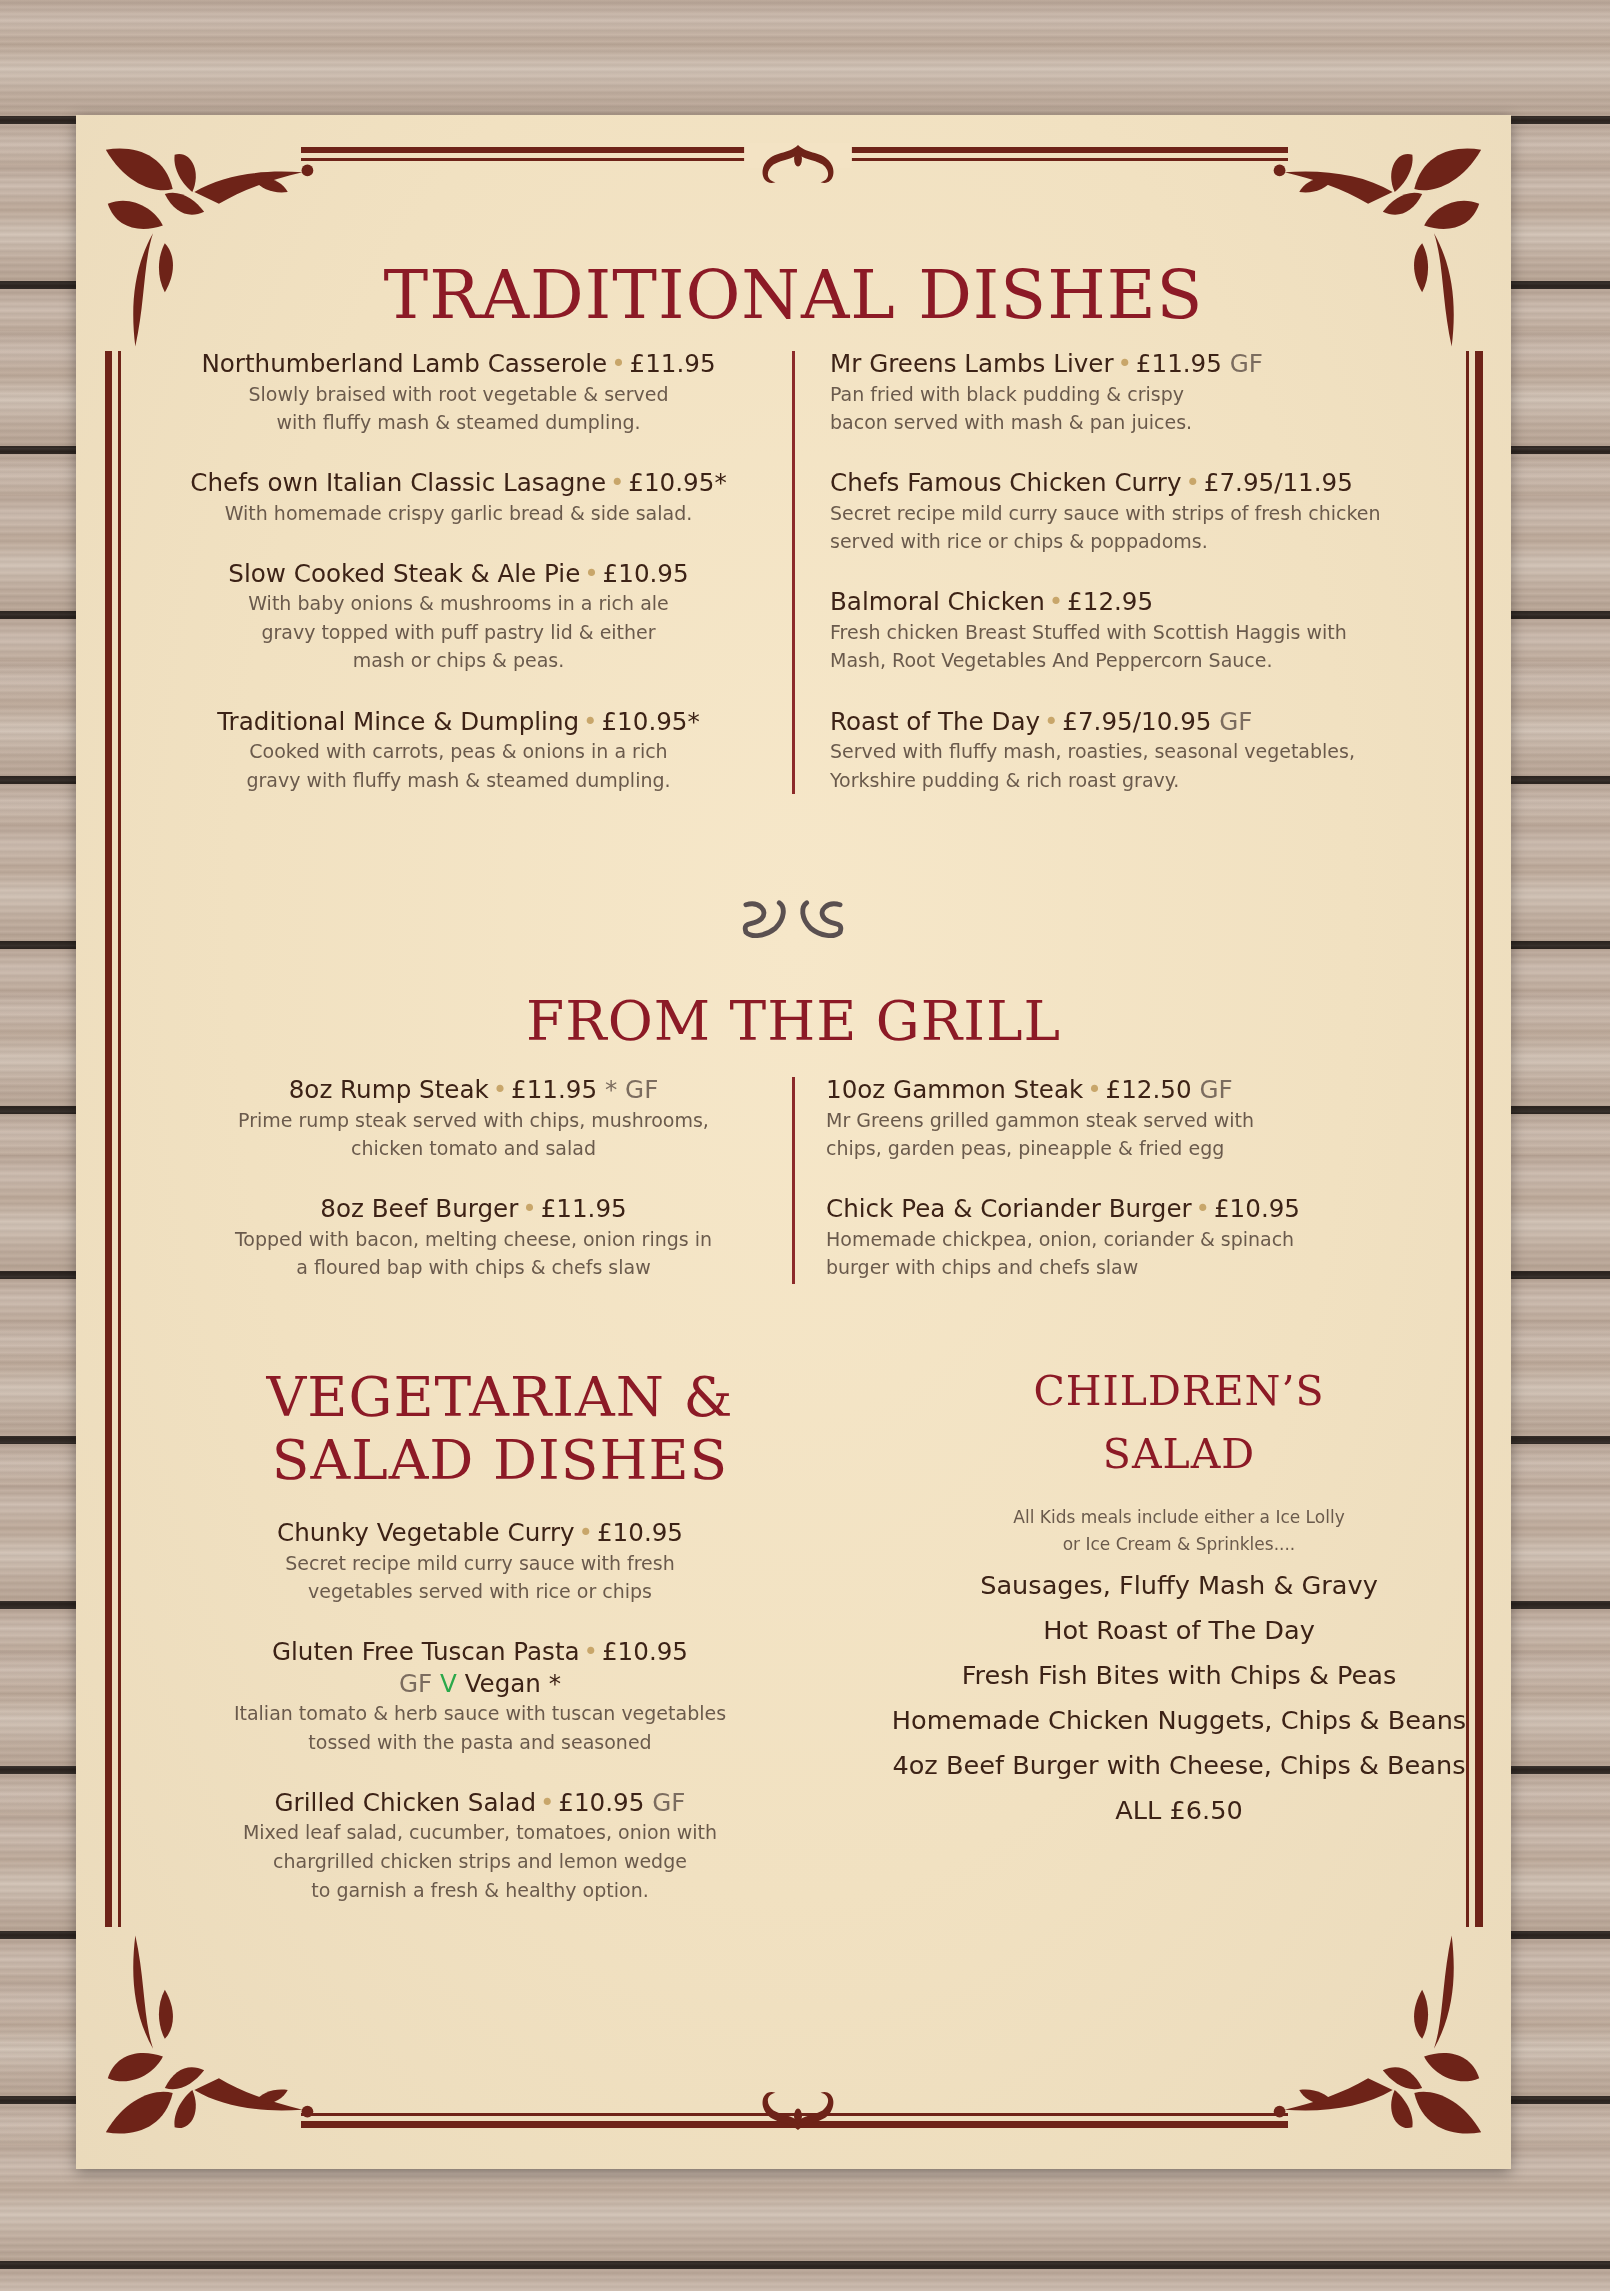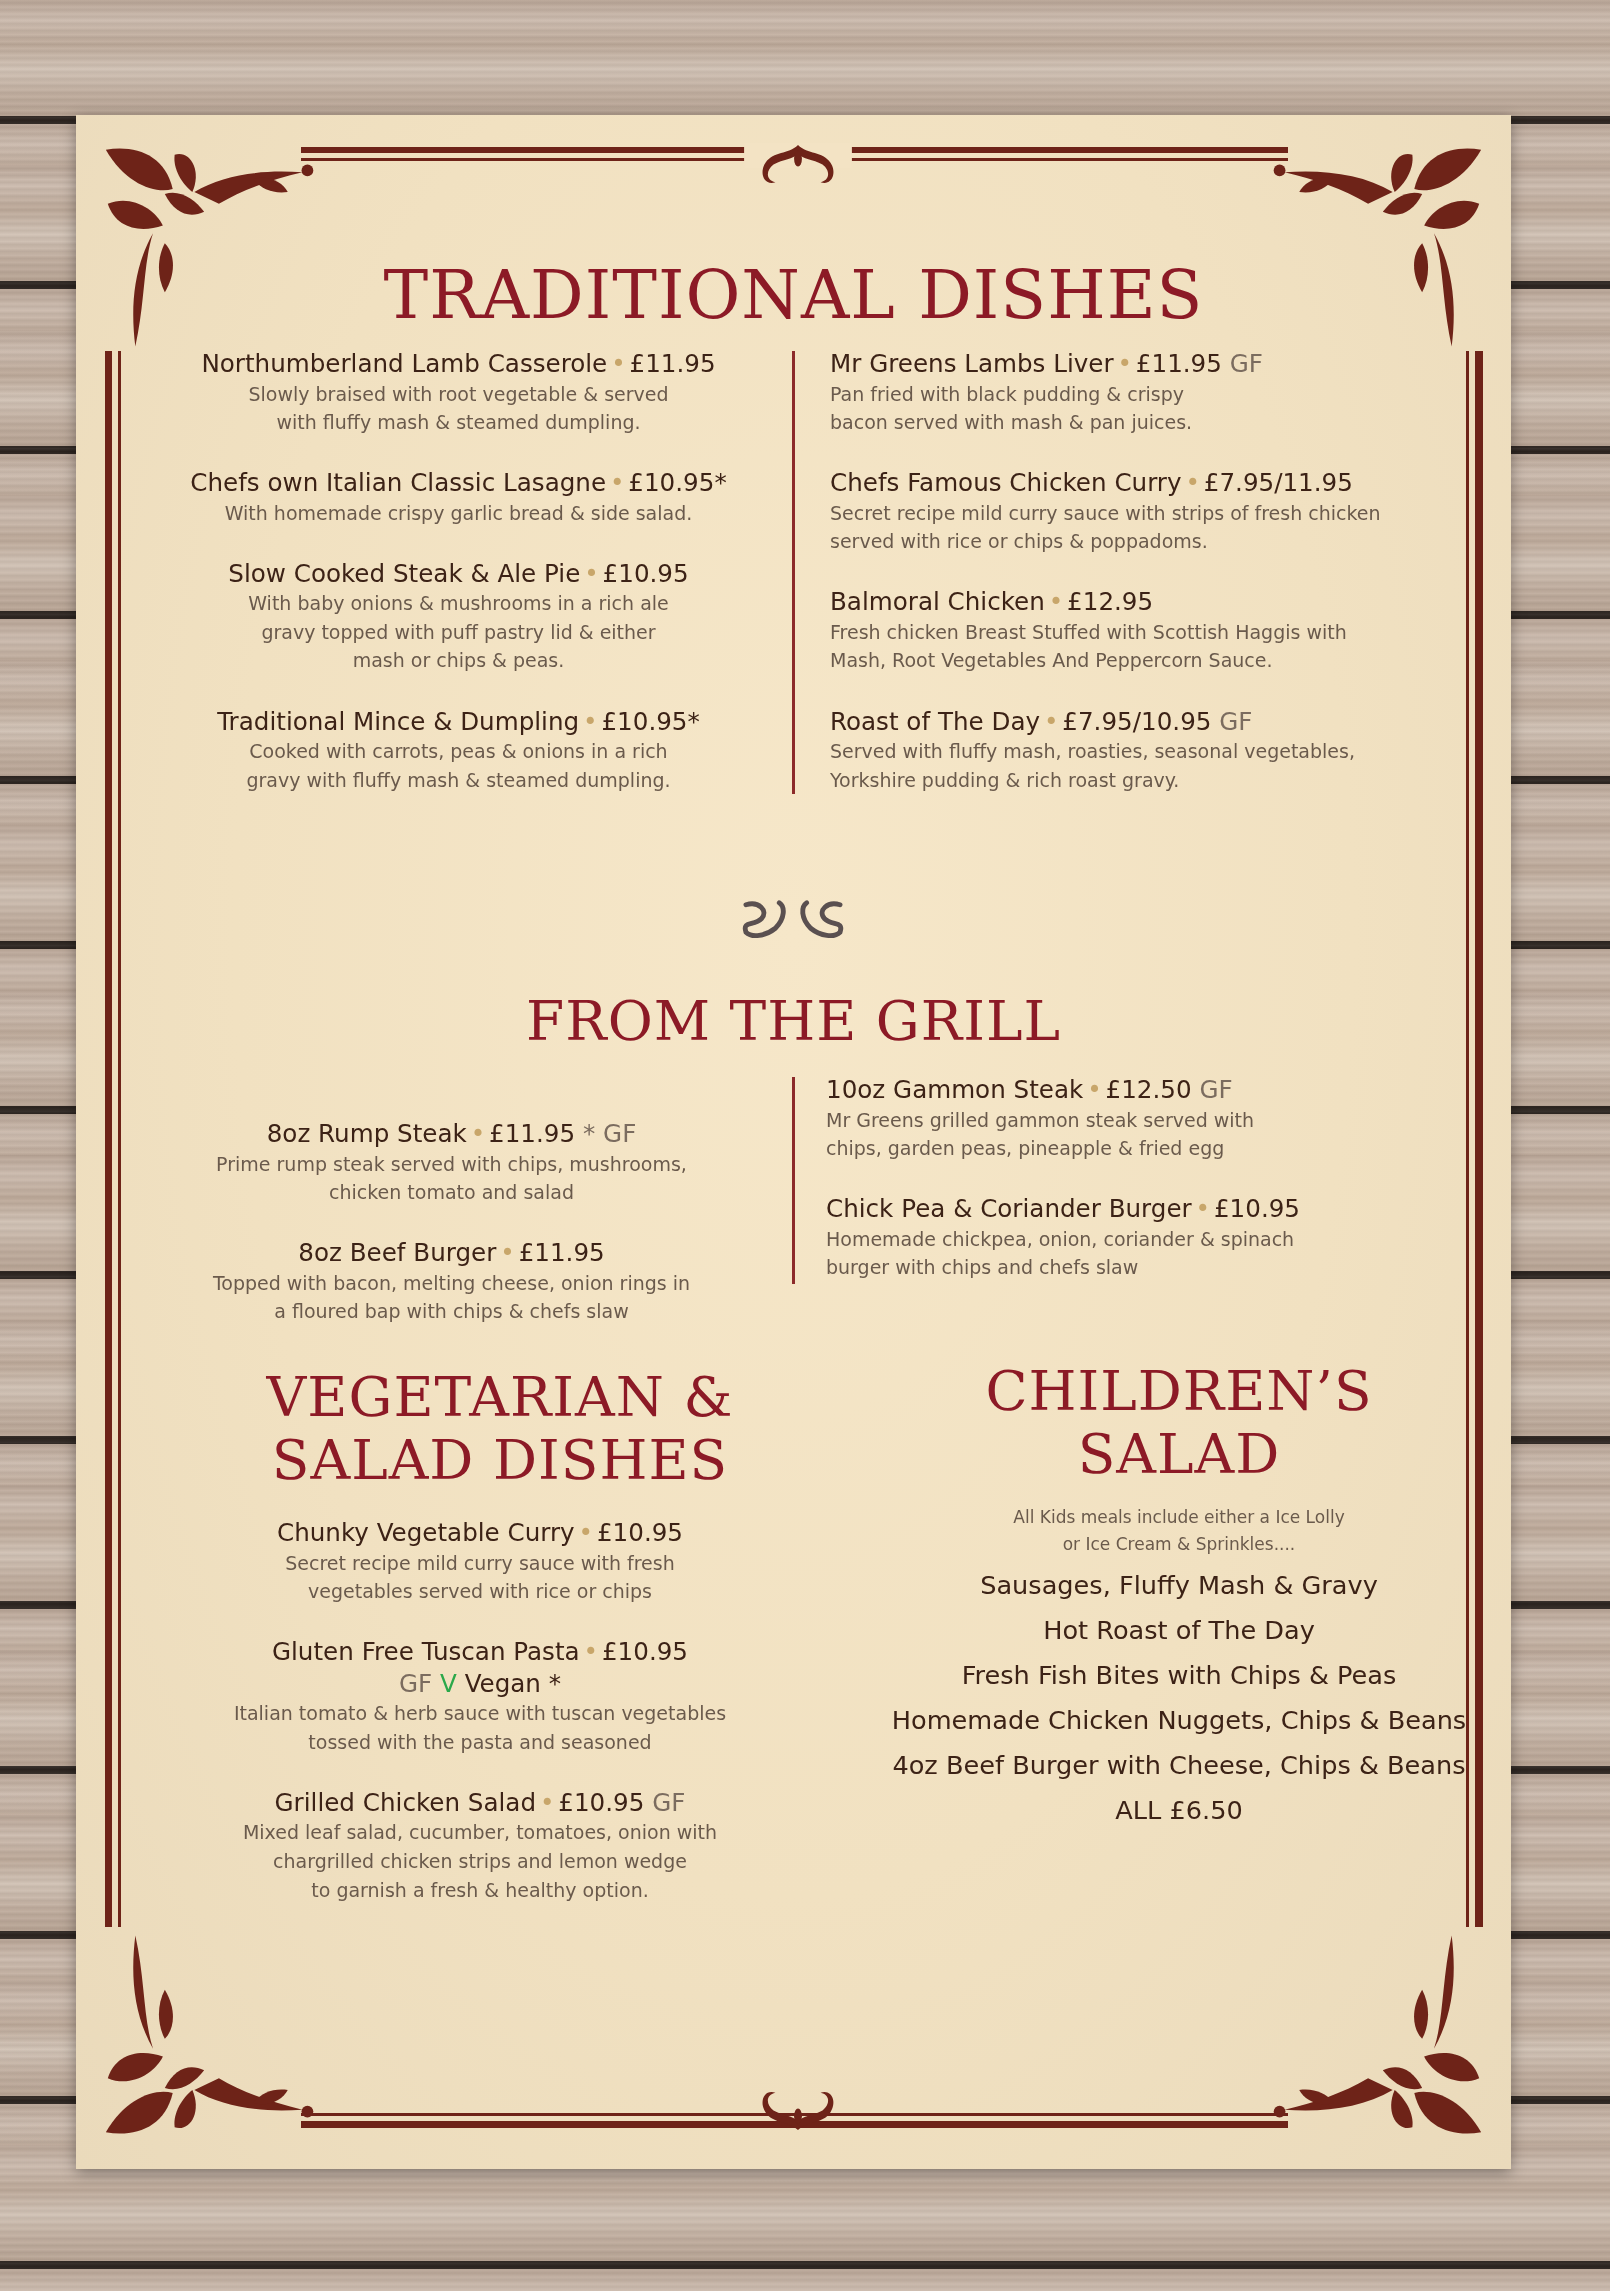--- a/index.html
+++ b/index.html
@@ -191,21 +191,21 @@
 
   <svg class="ornament" style="left:658px; top:778px;" width="118" height="49" viewBox="0 0 120 50">
     <g fill="none" stroke="#5a5050" stroke-width="5" stroke-linecap="round">
       <path d="M12 12 C25 8 35 18 28 26 C20 34 8 28 12 40 C18 46 32 44 42 36 C52 26 52 14 46 10"></path>
       <path d="M108 12 C95 8 85 18 92 26 C100 34 112 28 108 40 C102 46 88 44 78 36 C68 26 68 14 74 10"></path>
     </g>
   </svg>
 
   <div class="section-title" style="left:0; width:1435px; top:872px; font-size:55px; line-height:69px;">FROM THE GRILL</div>
 
-  <div class="col right-align" style="left:72px; width:607px; top:959px;margin-top:44px;">
+  <div class="col right-align" style="left:94px; width:607px; top:959px;">
     <div class="item">
       <div class="item-name"><span>8oz Rump Steak</span><span class="dot">•</span><span class="price">£11.95</span> <span class="tag">* GF</span></div>
       <div class="item-desc">
         <div>Prime rump steak served with chips, mushrooms,</div>
         <div>chicken tomato and salad</div>
       </div>
     </div>
     <div class="item">
       <div class="item-name"><span>8oz Beef Burger</span><span class="dot">•</span><span class="price">£11.95</span></div>
       <div class="item-desc">
@@ -258,21 +258,21 @@
     <div class="item">
       <div class="item-name"><span>Grilled Chicken Salad</span><span class="dot">•</span><span class="price">£10.95</span> <span class="tag">GF</span></div>
       <div class="item-desc">
         <div>Mixed leaf salad, cucumber, tomatoes, onion with</div>
         <div>chargrilled chicken strips and lemon wedge</div>
         <div>to garnish a fresh &amp; healthy option.</div>
       </div>
     </div>
   </div>
 
-  <div class="section-title" style="left:788px; width:630px; top:1245px; font-size:55px; line-height:63px;">
+  <div class="section-title" style="left:788px; width:630px; top:1245px; font-size:41px; line-height:63px;">
     <div>CHILDREN’S</div>
     <div>SALAD</div>
   </div>
 
   <div class="col center" style="left:788px; width:630px; top:1389px;">
     <div class="kids-note">
       <div>All Kids meals include either a Ice Lolly</div>
       <div>or Ice Cream &amp; Sprinkles....</div>
     </div>
     <div style="height:5.9px;"></div>

